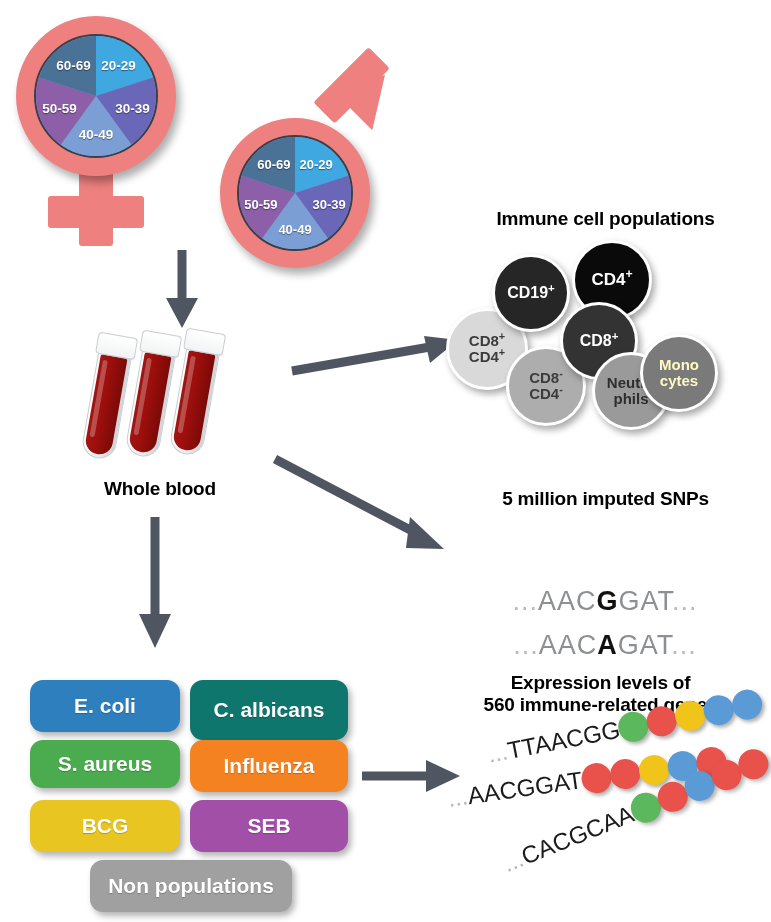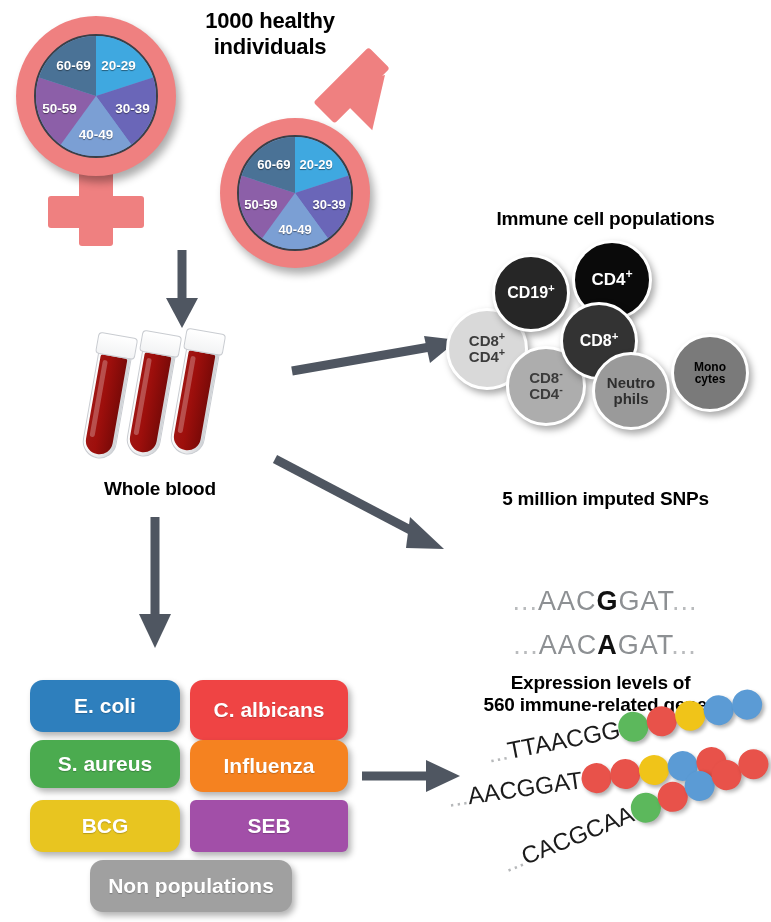--- a/index.html
+++ b/index.html
@@ -202,21 +202,20 @@
       <div class="slice" style="background: rgb(140, 95, 168); clip-path: polygon(50% 50%, 7.68% 108.25%, 1.82% 103.51%, -3.51% 98.18%, -8.25% 92.32%, -12.35% 86%, -15.78% 79.29%, -18.48% 72.25%, -20.43% 64.97%, -21.61% 57.53%, -22% 50%, -21.61% 42.47%, -20.43% 35.03%, -18.48% 27.75%);"></div>
       <div class="slice" style="background: rgb(74, 114, 150); clip-path: polygon(50% 50%, -18.48% 27.75%, -15.78% 20.71%, -12.35% 14%, -8.25% 7.68%, -3.51% 1.82%, 1.82% -3.51%, 7.68% -8.25%, 14% -12.35%, 20.71% -15.78%, 27.75% -18.48%, 35.03% -20.43%, 42.47% -21.61%, 50% -22%);"></div>
     </div>
     <div class="slice-label" style="left: 104.137px; top: 87.9077px;">20-29</div>
     <div class="slice-label" style="left: 117.2px; top: 128.112px;">30-39</div>
     <div class="slice-label" style="left: 83px; top: 152.96px;">40-49</div>
     <div class="slice-label" style="left: 48.8px; top: 128.112px;">50-59</div>
     <div class="slice-label" style="left: 61.8632px; top: 87.9077px;">60-69</div>
   </div>
 
-  <div class="heading" id="hdr-individuals">1000 healthy<br>individuals</div>
 
   <svg class="arrow-svg" id="arrow1" style="left:150px; top:248px; width:80px; height:90px;">
     <line x1="32" y1="2" x2="32" y2="56" stroke="#4f5661" stroke-width="9"></line>
     <polygon points="32,80 16,50 48,50" fill="#4f5661"></polygon>
   </svg>
 
   <svg class="arrow-svg" id="arrow2" style="left:290px; top:335px; width:180px; height:50px;">
     <line x1="2" y1="36" x2="140" y2="12" stroke="#4f5661" stroke-width="9"></line>
     <polygon points="168,5 134,1 140,28" fill="#4f5661"></polygon>
   </svg>
@@ -272,48 +271,48 @@
       </div>
       <div class="cell" style="left: 66px; top: 106px; width: 80px; height: 80px; background: rgb(173, 173, 173); color: rgb(60, 60, 60); font-size: 15px; z-index: 13;">
         <div>CD8<sup>-</sup><br>CD4<sup>-</sup></div>
       </div>
       <div class="cell" style="left: 120px; top: 62px; width: 78px; height: 78px; background: rgb(51, 51, 51); color: rgb(255, 255, 255); font-size: 16px; z-index: 14;">
         <div>CD8<sup>+</sup></div>
       </div>
       <div class="cell" style="left: 152px; top: 112px; width: 78px; height: 78px; background: rgb(154, 154, 154); color: rgb(46, 46, 46); font-size: 15px; z-index: 16;">
         <div>Neutro<br>phils</div>
       </div>
-      <div class="cell" style="left: 231px; top: 94px; width: 78px; height: 78px; background: rgb(122, 122, 122); color: #000000; font-size: 12px; z-index: 17;">
+      <div class="cell" style="left: 200px; top: 94px; width: 78px; height: 78px; background: rgb(122, 122, 122); color: #fef9c3; font-size: 15px; z-index: 17;">
         <div>Mono<br>cytes</div>
       </div>
     </div>
 
   <div class="heading" id="hdr-snps">5 million imputed SNPs</div>
   <div id="snps">
       <div class="snp-row" style="top: 0px;"><span class="snp-dim">...</span><span class="snp-mid">AAC</span><span class="snp-base">G</span><span class="snp-mid">GAT</span><span class="snp-dim">...</span></div>
       <div class="snp-row" style="top: 44px;"><span class="snp-dim">...</span><span class="snp-mid">AAC</span><span class="snp-base">A</span><span class="snp-mid">GAT</span><span class="snp-dim">...</span></div>
     </div>
 
   <div id="stimuli">
       <div class="pill" style="left: 0px; top: 0px; width: 150px; height: 52px; background: rgb(46, 127, 189);">
         <span>E. coli</span>
       </div>
-      <div class="pill" style="left: 160px; top: 0px; width: 158px; height: 60px; background: #ef4444;">
+      <div class="pill" style="left: 160px; top: 0px; width: 158px; height: 60px; background: #0f766e;">
         <span>C. albicans</span>
       </div>
       <div class="pill" style="left: 0px; top: 60px; width: 150px; height: 48px; background: rgb(75, 171, 79);">
         <span>S. aureus</span>
       </div>
       <div class="pill" style="left: 160px; top: 60px; width: 158px; height: 52px; background: rgb(245, 130, 32);">
         <span>Influenza</span>
       </div>
       <div class="pill" style="left: 0px; top: 120px; width: 150px; height: 52px; background: rgb(232, 197, 32);">
         <span>BCG</span>
       </div>
-      <div class="pill" style="left: 160px; top: 120px; width: 158px; height: 52px; background: rgb(162, 79, 168); border-radius: 6px;">
+      <div class="pill" style="left: 160px; top: 120px; width: 158px; height: 52px; background: rgb(162, 79, 168);">
         <span>SEB</span>
       </div>
       <div class="pill" style="left: 60px; top: 180px; width: 202px; height: 52px; background: rgb(160, 160, 160);">
         <span>Non populations</span>
       </div>
     </div>
 
   <div class="heading" id="hdr-genes">Expression levels of<br>560 immune-related genes</div>
   <div id="genes">
       <div class="strand" style="left: 40px; top: 8px; transform: rotate(-11deg); transform-origin: left center;">

